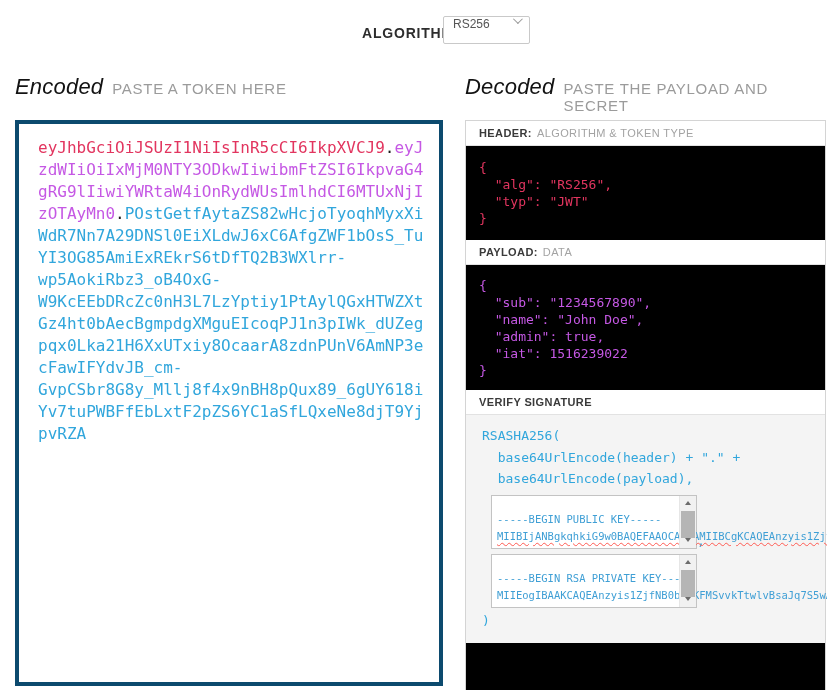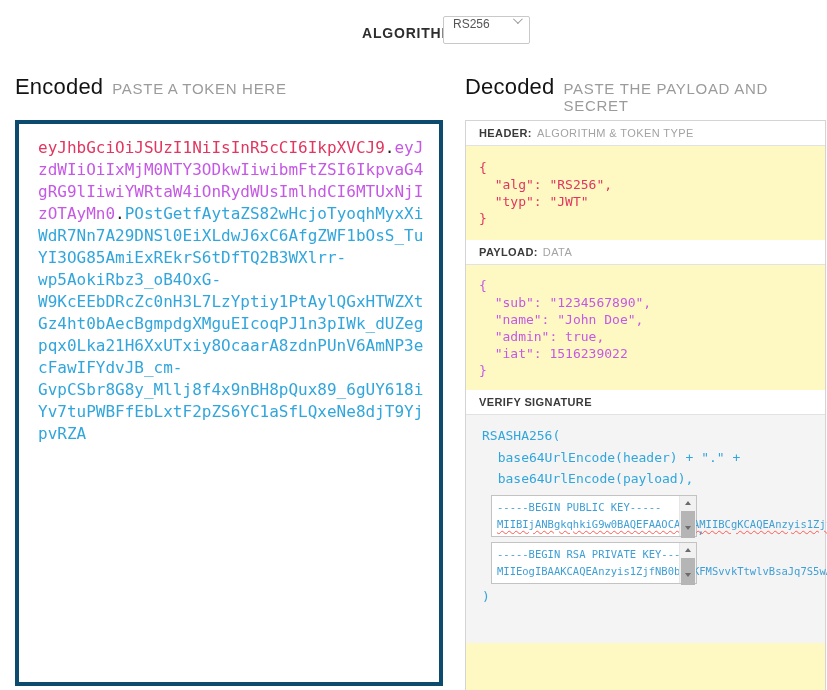--- a/index.html
+++ b/index.html
@@ -14,54 +14,54 @@
   .algo-select { left:443px; top:16px; width:87px; height:28px; background:#fff;
                  border:1px solid #c9c9c9; border-radius:2px; cursor:pointer;
                  display:flex; align-items:flex-start; padding:0 9px; }
   .algo-select .val { font-size:12px; color:#555; flex:1; }
   .chev { width:7px; height:7px; border-right:1.5px solid #9a9a9a;
           border-bottom:1.5px solid #9a9a9a; transform:rotate(45deg) translateY(-2px); }
 
   
   .col-head { top:74px; display:flex; align-items:baseline; }
   .col-head.enc { left:15px; } .col-head.dec { left:465px; }
-  .col-title { font-size:22px; font-weight:400; color:#131313; letter-spacing:0.2px; }
+  .col-title { font-size:22px; font-weight:400; color:#131313; letter-spacing:0.2px;font-style:italic; }
   .col-sub { font-size:15px; color:#9b9b9b; letter-spacing:0.7px; margin-left:9px; }
 
   
   .enc-box { left:15px; top:120px; width:428px; height:566px; background:#fff;
              border:4px solid #0c4a6e; padding:13px 0 0 19px; cursor:text; }
   .token { width:calc(40ch + 1px); font-family:"DejaVu Sans Mono", monospace;
            font-size:16px; line-height:22px; overflow-wrap:break-word;
            word-break:normal; white-space:normal; }
   .tok-h { color:#e2355f; } .tok-p { color:#c558e4; }
   .tok-s { color:#31a6dc; } .tok-dot { color:#1a1a1a; }
 
   
   .dec-panel { left:465px; top:120px; width:361px; height:570px;
-               border:1px solid #d4d4d4; border-bottom:none; background:#fef9c3; }
+               border:1px solid #d4d4d4; border-bottom:none; background:#000000; }
   .strip { height:25px; border-bottom:1px solid #e2e2e2; background:#fff;
            display:flex; align-items:center; padding:0 13px; }
   .strip-label { font-size:11px; font-weight:bold; color:#3a3a3a; letter-spacing:0.4px; }
   .strip-sub { font-size:11px; color:#a3a3a3; letter-spacing:0.4px; margin-left:5px; }
   .code { font-family:"DejaVu Sans Mono", monospace; font-size:13px; line-height:17px;
           white-space:pre-wrap; padding:13px 13px; cursor:text; }
   .code.header-json { color:#e2355f; height:94px; }
   .code.payload-json { color:#c558e4; height:125px; padding-top:12px; }
 
   .verify-body { background:#f4f4f4; height:229px; padding:10px 12px 0 16px;
                  border-top:1px solid #e2e2e2; margin-top:-1px; }
   .vcode { font-family:"DejaVu Sans Mono", monospace; font-size:13px; line-height:21.5px;
            color:#31a6dc; white-space:pre-wrap; }
   .keyline { margin:5px 0 0 9px; white-space:nowrap; }
   .keybox { display:inline-block; vertical-align:bottom; background:#fff;
             border:1px solid #c3c3c3; position:relative; padding:3px 21px 3px 5px; }
   .pem { font-family:"DejaVu Sans Mono", monospace; font-size:10.5px; line-height:17px;
          color:#3f9fd5; }
-  .pem .begin { display:block; width:calc(28ch + 1px); overflow-wrap:break-word; }
+  .pem .begin { display:block; width:calc(28ch + 1px); overflow-wrap:break-word;margin-top:12px; }
   .pem .body  { display:block; width:calc(28ch + 1px); overflow-wrap:break-word; }
   .pem .body.misspelled { text-decoration-line:underline; text-decoration-style:wavy;
                           text-decoration-color:#ff5a52; text-decoration-thickness:1px;
                           text-underline-offset:2px; }
   .vpunct { font-family:"DejaVu Sans Mono", monospace; font-size:13px; color:#31a6dc; }
   .vclose { margin-top:5px; }
 
   
   .sb { position:absolute; top:0; right:0; bottom:0; width:17px; background:#f1f1f1;
         border-left:1px solid #e6e6e6; cursor:default; }

